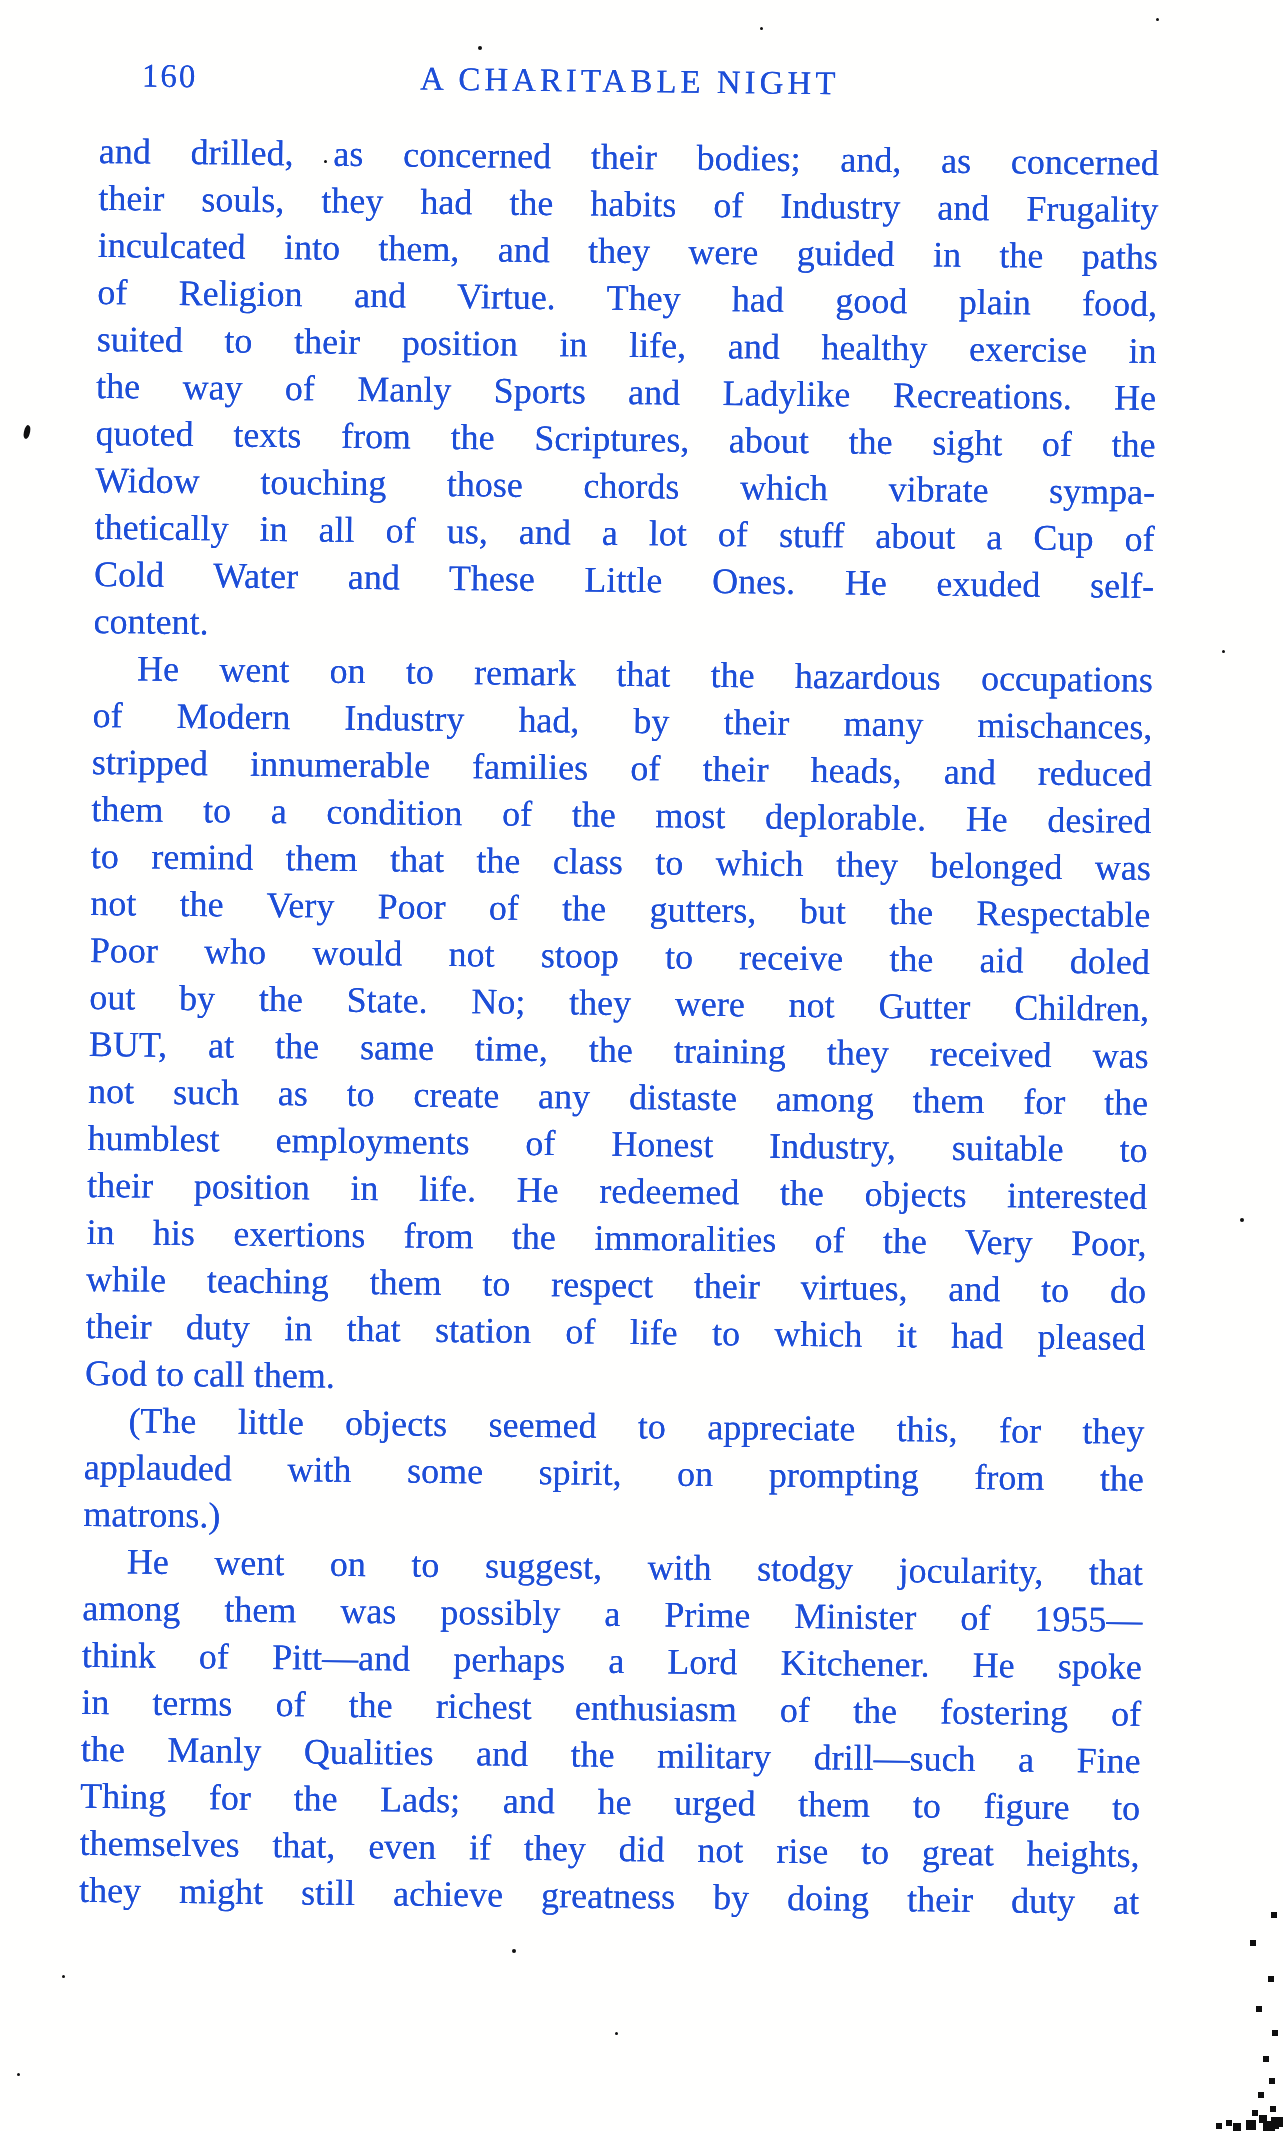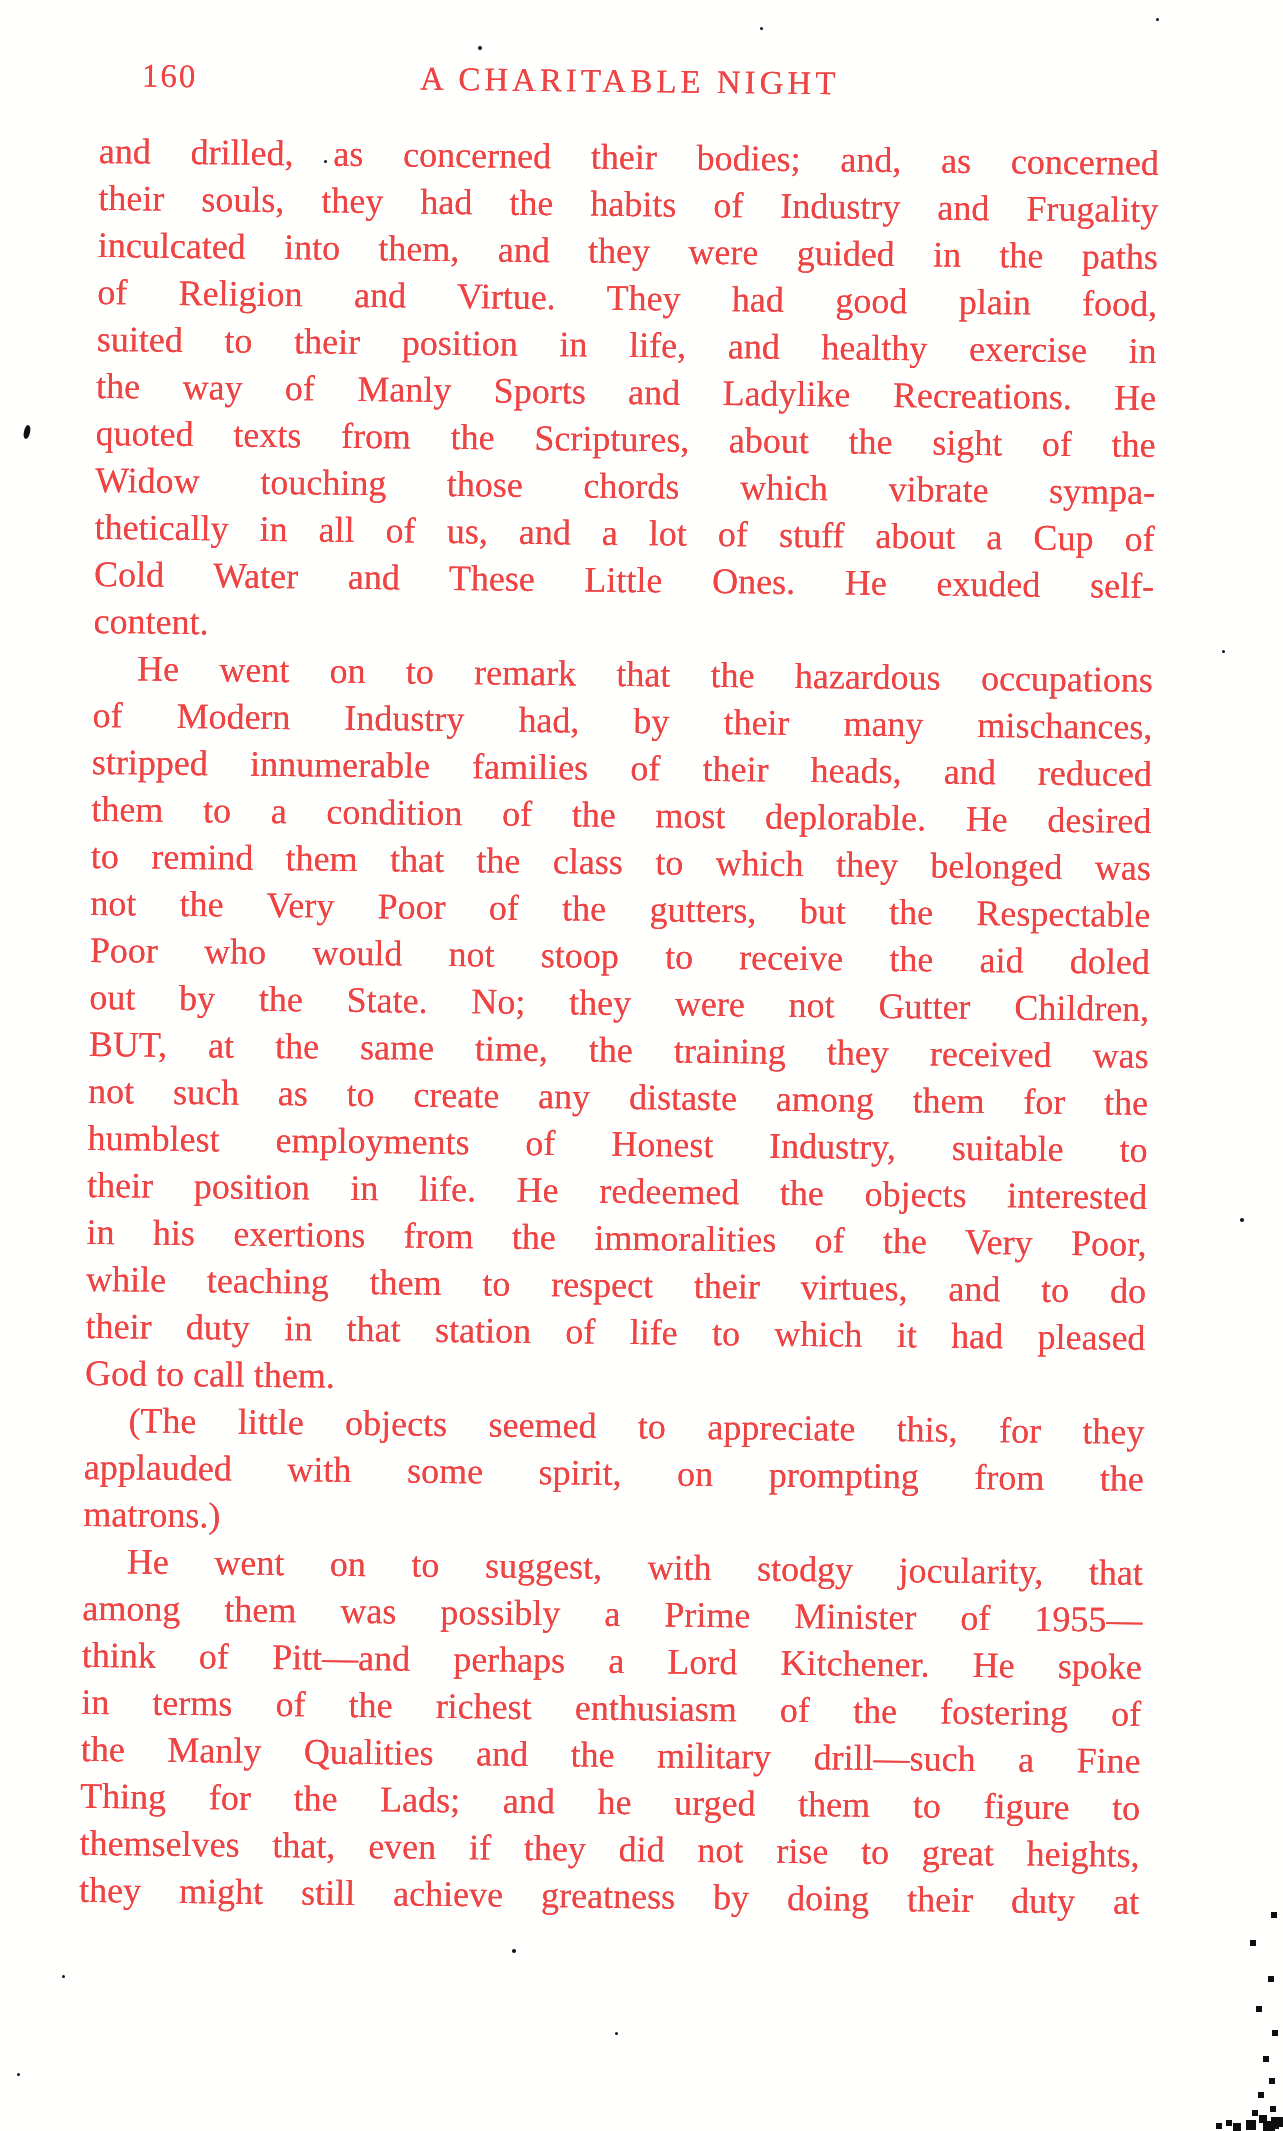--- a/index.html
+++ b/index.html
@@ -7,21 +7,21 @@
     padding: 0;
     background: #ffffff;
   }
   .page {
     position: relative;
     width: 1283px;
     height: 2131px;
     background: #fffffe;
     overflow: hidden;
     font-family: "Liberation Serif", "DejaVu Serif", serif;
-    color: #ef4444;
+    color: #1d4ed8;
   }
   .content {
     position: absolute;
     left: 100px;
     top: 58px;
     width: 1060px;
     transform: rotate(0.65deg);
     transform-origin: 50% 0;
   }
   .header-row {

